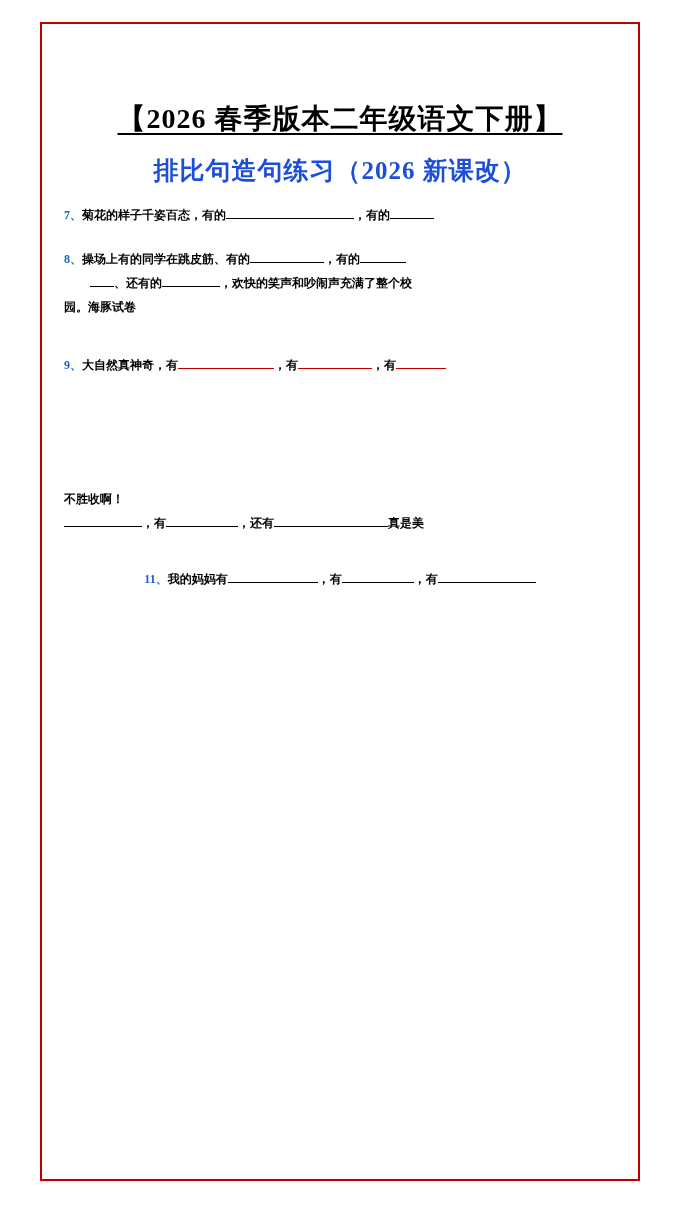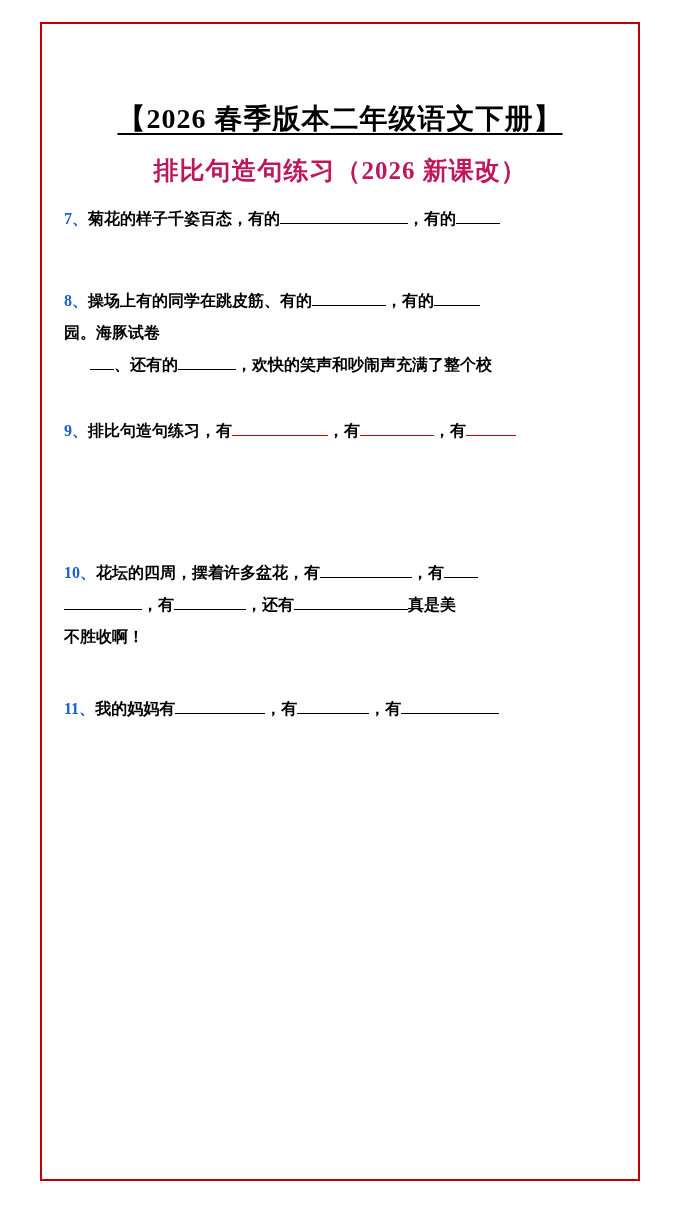--- a/index.html
+++ b/index.html
@@ -43,30 +43,30 @@
     letter-spacing: 1px;
     margin: 22px 0 9px 0;
     text-decoration: underline;
     text-underline-offset: 5px;
     font-family: "Liberation Serif", "DejaVu Serif", serif;
   }
   .title-sub {
     text-align: center;
     font-size: 25px;
     font-weight: bold;
-    color: #be185d;
+    color: #1d4ed8;
     margin: 16px 0 0 0;
     letter-spacing: 1px;
     font-family: "Liberation Serif", "DejaVu Serif", serif;
   }
   .qlist {
     margin-top: 16px;
   }
   .q {
-    font-size: 16px;
+    font-size: 12px;
     color: #000000;
     line-height: 2.0;
     font-weight: bold;
     margin-bottom: 4px;
     font-family: "Liberation Serif", "DejaVu Serif", serif;
   }
   .q .num {
     color: #1a5fd0;
     font-weight: bold;
   }
@@ -81,24 +81,24 @@
   }
   .ind {
     display: inline-block;
     width: 26px;
   }
   .dots {
     letter-spacing: 1px;
     font-weight: bold;
   }
   .q7 { margin-top: 6px; }
-  .q8 { margin-top: 50px; }
+  .q8 { margin-top: 20px; }
   .q9 { margin-top: 34px; }
   .q10 { margin-top: 110px; }
-  .q11 { margin-top: 40px; }
+  .q11 { margin-top: 32px; text-align: center; }
   .line { display: block; }
   .circ {
     color: #c00000;
     font-weight: bold;
   }
 </style>
 </head>
 <body>
 
 <div class="page">
@@ -114,40 +114,37 @@
       <div class="q q7">
         <span class="line">
           <span class="num">7、</span><span>菊花的样子千姿百态，有的</span><span class="blk" style="width:128px"></span><span>，有的</span><span class="blk" style="width:44px"></span>
         </span>
       </div>
 
       <div class="q q8">
         <span class="line">
           <span class="num">8、</span><span>操场上有的同学在跳皮筋、有的</span><span class="blk" style="width:74px"></span><span>，有的</span><span class="blk" style="width:46px"></span>
         </span>
-        <span class="line">园。海豚试卷</span>
         <span class="line">
           <span class="ind"></span><span class="blk" style="width:24px"></span><span>、还有的</span><span class="blk" style="width:58px"></span><span>，欢快的笑声和吵闹声充满了整个校</span>
         </span>
+        <span class="line">园。海豚试卷</span>
       </div>
 
       <div class="q q9">
         <span class="line">
-          <span class="num">9、</span><span>排比句造句练习，有</span><span class="blk red" style="width:96px"></span><span>，有</span><span class="blk red" style="width:74px"></span><span>，有</span><span class="blk red" style="width:50px"></span>
+          <span class="num">9、</span><span>大自然真神奇，有</span><span class="blk red" style="width:96px"></span><span>，有</span><span class="blk red" style="width:74px"></span><span>，有</span><span class="blk red" style="width:50px"></span>
         </span>
       </div>
 
       <div class="q q10">
-        <span class="line">
-          <span class="num">10、</span><span>花坛的四周，摆着许多盆花，有</span><span class="blk" style="width:92px"></span><span>，有</span><span class="blk" style="width:34px"></span>
-        </span>
+        <span class="line">不胜收啊！</span>
         <span class="line">
           <span class="blk" style="width:78px"></span><span>，有</span><span class="blk" style="width:72px"></span><span>，还有</span><span class="blk" style="width:114px"></span><span>真是美</span>
         </span>
-        <span class="line">不胜收啊！</span>
       </div>
 
       <div class="q q11">
         <span class="line">
           <span class="num">11、</span><span>我的妈妈有</span><span class="blk" style="width:90px"></span><span>，有</span><span class="blk" style="width:72px"></span><span>，有</span><span class="blk" style="width:98px"></span>
         </span>
       </div>
 
     </div>
   </div>

